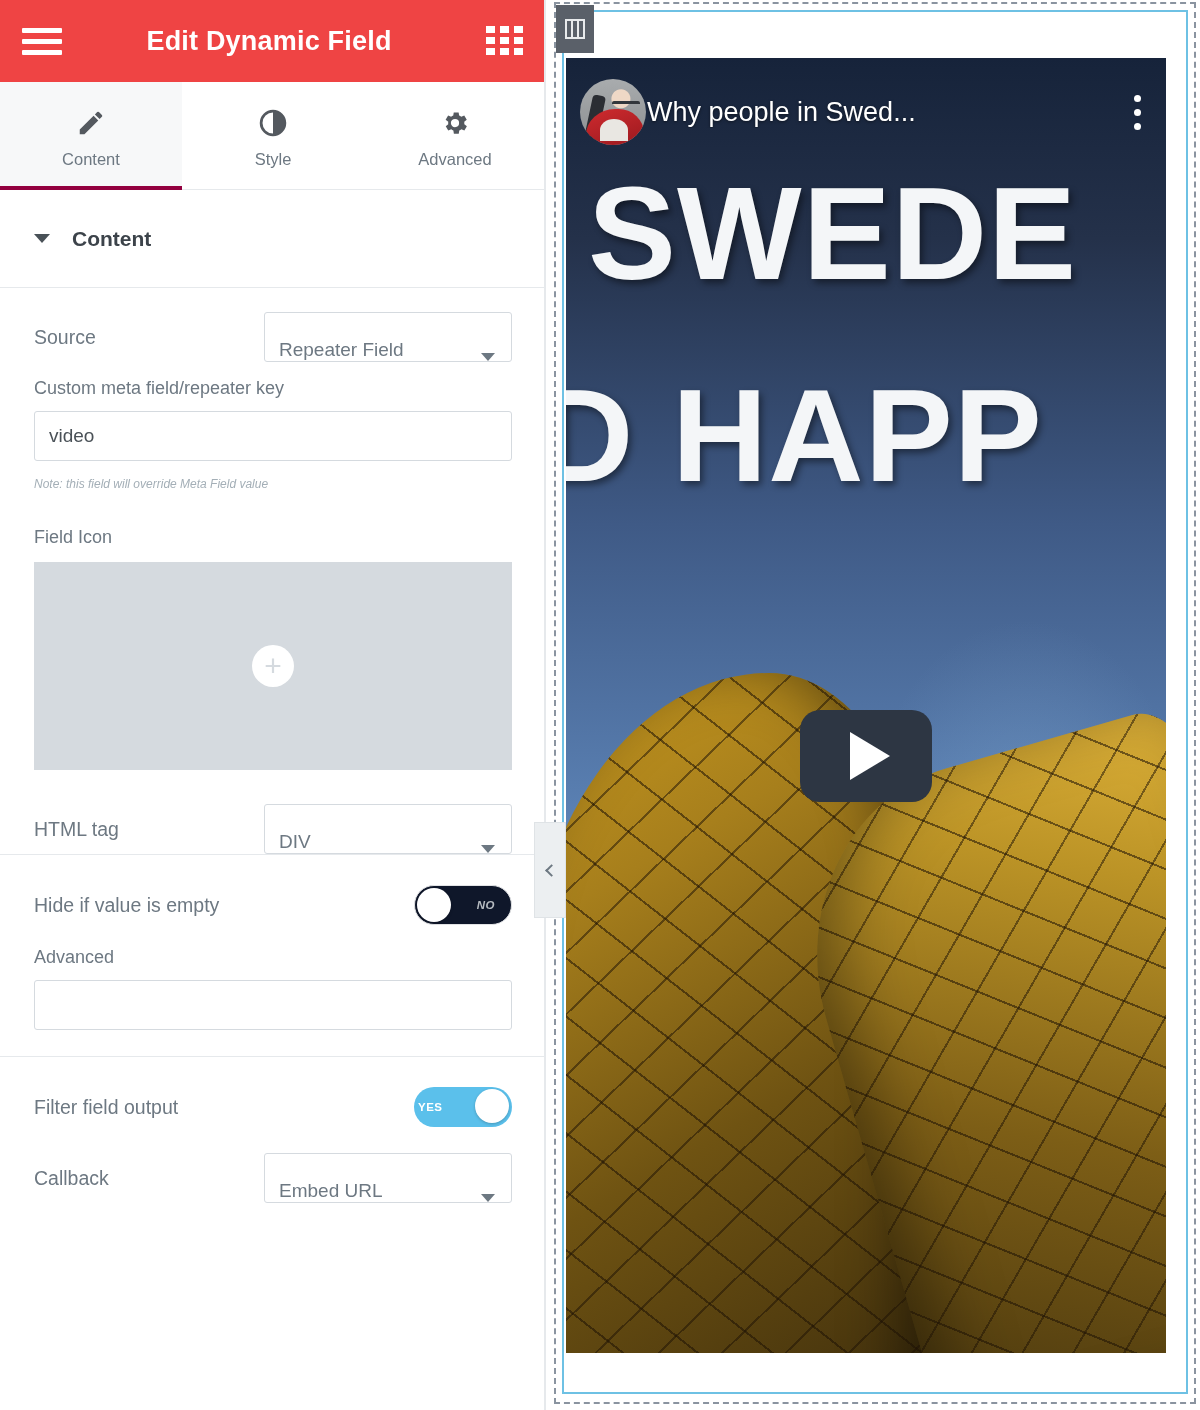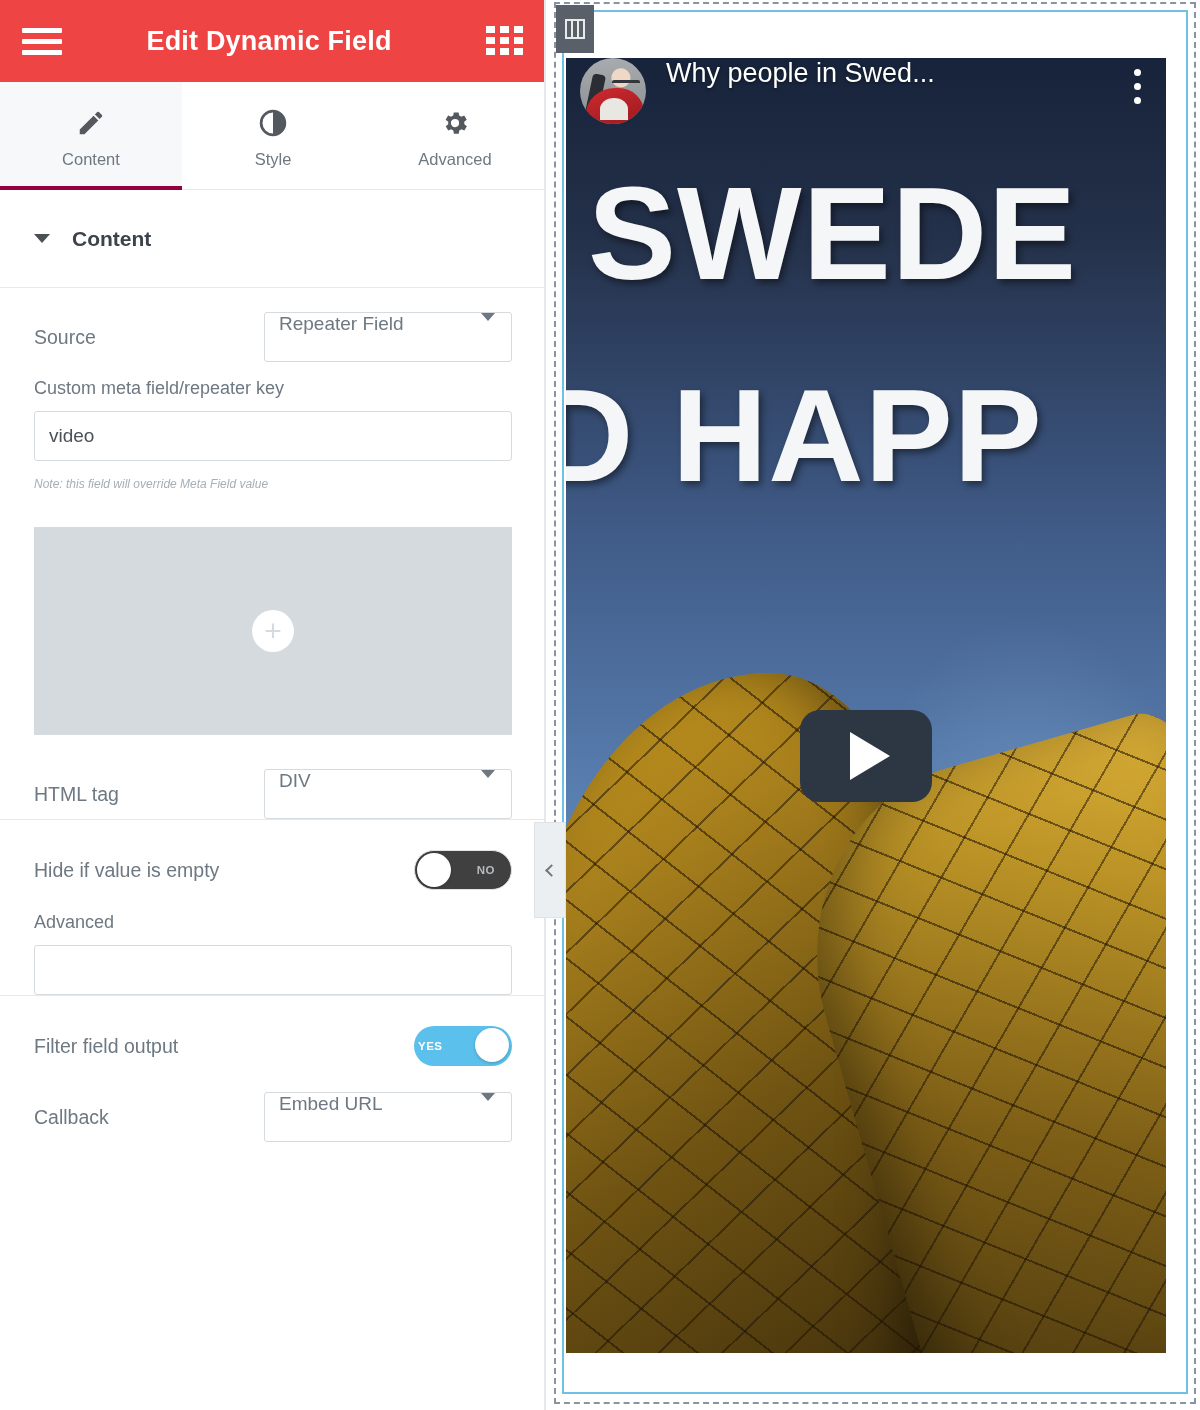--- a/index.html
+++ b/index.html
@@ -70,21 +70,21 @@
 
   .row {
     display: flex; align-items: center; justify-content: space-between;
     min-height: 48px;
   }
   .lbl { font-size: 19.5px; color: #6d7882; }
   .lbl-block { font-size: 18px; color: #6d7882; display:block; }
 
   .select {
     width: 248px; height: 50px; border: 1px solid #d5dadf; border-radius: 3px;
-    background: #ffffff; display: flex; align-items: flex-start; justify-content: space-between;
+    background: #ffffff; display: flex; align-items: flex-end; justify-content: space-between;
     padding: 0 16px 0 14px; cursor: pointer;
   }
   .select span.val { font-size: 19px; color: #6d7882; }
   .sel-caret { width: 0; height: 0; border-left: 7px solid transparent; border-right: 7px solid transparent; border-top: 8px solid #6d7882; }
 
   .textinput {
     width: 100%; height: 50px; border: 1px solid #d5dadf; border-radius: 3px;
     background: #ffffff; font-size: 19px; color: #4a5157;
     padding: 0 14px; font-family: "Liberation Sans", sans-serif; outline: none;
   }
@@ -96,21 +96,21 @@
     cursor: pointer;
   }
   .plus-circle {
     width: 42px; height: 42px; border-radius: 50%; background: #ffffff;
     display: flex; align-items: center; justify-content: center;
     color: #d5dadf; font-size: 30px; line-height: 1; font-weight: 300;
   }
 
   
   .switch { width: 98px; height: 40px; border-radius: 20px; position: relative; cursor: pointer; display:flex; align-items:center; }
-  .switch.off { background: #404040; border: 1px solid #e2e3e5; }
+  .switch.off { background: #0f172a; border: 1px solid #e2e3e5; font-style: italic; }
   .switch.on  { background: #5bc0eb; }
   .switch .knob { position: absolute; width: 34px; height: 34px; border-radius: 50%; background: #ffffff; top: 2px; box-shadow: 0 1px 3px rgba(0,0,0,.22); }
   .switch.off .knob { left: 2px; }
   .switch.on  .knob { right: 3px; }
   .switch .txt { position: absolute; font-size: 11.5px; font-weight: bold; letter-spacing: .5px; }
   .switch.off .txt { right: 16px; color: #b6bbc0; }
   .switch.on  .txt { left: 4px; color: #ffffff; }
 
   
   .canvas { position: relative; width: 654px; height: 1410px; background: #ffffff; }
@@ -166,21 +166,21 @@
     position: absolute; inset: -40%;
     background-image:
       repeating-linear-gradient(38deg, rgba(30,18,4,.55) 0 2px, transparent 2px 46px),
       repeating-linear-gradient(-44deg, rgba(30,18,4,.5) 0 2px, transparent 2px 44px);
   }
   .sky-glow { position: absolute; left: 300px; top: 560px; width: 320px; height: 420px; background: radial-gradient(ellipse at center, rgba(130,170,210,.35), transparent 70%); }
 
   
   .yt-top {
     position: absolute; left: 0; top: 0; right: 0; height: 108px;
-    display: flex; padding: 0 16px 0 14px; gap: 20px;
+    display: flex; align-items: center; padding: 0 16px 0 14px; gap: 1px;
   }
   .yt-avatar {
     width: 66px; height: 66px; border-radius: 50%; flex: 0 0 auto;
     background:
       radial-gradient(circle at 62% 30%, #efd8c6 0 9px, transparent 10px),
       linear-gradient(180deg,#a9acae 0%, #9a9d9f 48%, #8e9193 100%);
     position: relative; overflow: hidden;
   }
   .yt-avatar .jacket {
     position: absolute; left: 6px; bottom: -6px; width: 58px; height: 42px;
@@ -314,35 +314,36 @@
           </div>
         </div>
 
         <div>
           <span class="lbl-block" style="margin-bottom:12px;">Custom meta field/repeater key</span>
           <input class="textinput" type="text" value="video" style="">
           <div class="hint" style="margin-top:16px;">Note: this field will override Meta Field value</div>
         </div>
 
         <div style="margin-top:36px;">
+          <span class="lbl-block" style="margin-bottom:14px;">Field Icon</span>
           <div class="icon-drop">
             <div class="plus-circle">+</div>
           </div>
         </div>
 
         <div class="row" style="margin-top:34px;">
           <span class="lbl">HTML tag</span>
           <div class="select">
             <span class="val">DIV</span>
             <span class="sel-caret"></span>
           </div>
         </div>
       </div>
 
-      <div class="ctrl-group sep" style="padding-top:26px;">
+      <div class="ctrl-group sep" style="padding-top:26px;padding-bottom:26px;">
         <div class="row" style="margin-bottom:18px;">
           <span class="lbl">Hide if value is empty</span>
           <div class="switch off">
             <span class="knob"></span>
             <span class="txt">NO</span>
           </div>
         </div>
 
         <div>
           <span class="lbl-block" style="margin-bottom:12px;">Advanced</span>

